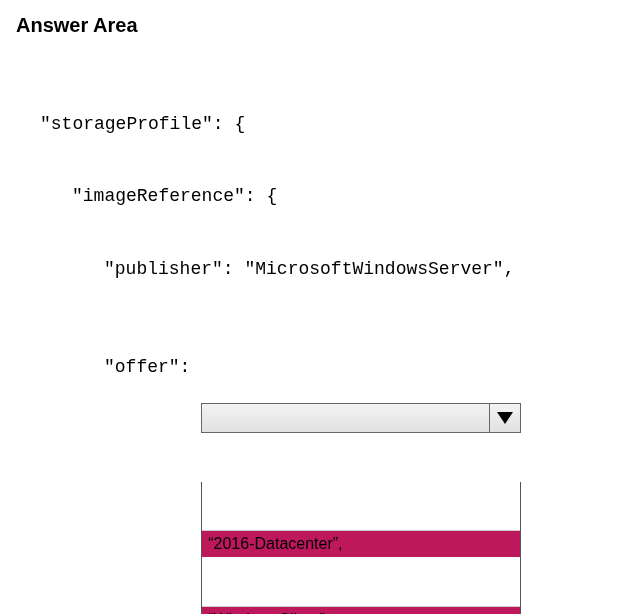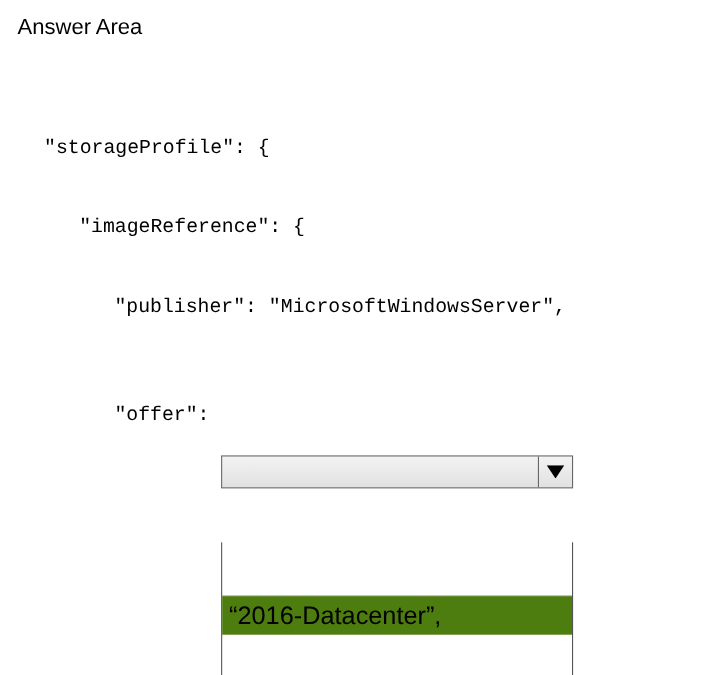--- a/index.html
+++ b/index.html
@@ -8,23 +8,23 @@
     font-family: "Courier New", Courier, monospace;
     font-size: 18px;
     line-height: 1.35;
     color: #000;
     background: #fff;
     width: 641px;
     box-sizing: border-box;
   }
   .title {
     font-family: Arial, Helvetica, sans-serif;
-    font-weight: normal;
+    font-weight: bold;
     font-size: 20px;
-    margin-bottom: 35px;
+    margin-bottom: 24px;
   }
   .code {
     white-space: pre;
     font-family: "Courier New", Courier, monospace;
   }
   .ind1 { margin-left: 24px; }
   .ind2 { margin-left: 56px; }
   .ind3 { margin-left: 88px; }
   .line-with-dd {
     display: flex;
@@ -60,22 +60,22 @@
   .dd-caret svg { display:block; }
   .dd-list {
     border: 1px solid #555;
     border-top: none;
     box-sizing: border-box;
     font-family: Arial, sans-serif;
   }
   .dd-item {
     padding: 2px 6px;
     border-top: 1px solid #ccc;
-    font-size: 23px;
-    background: #4d7c0f;
+    font-size: 16px;
+    background: #be185d;
   }
 </style>
 </head>
 <body>
 
 <div class="title">Answer Area</div>
 
 <div class="code">
   <div class="ind1">"storageProfile": {</div>
   <div class="ind2">"imageReference": {</div>

